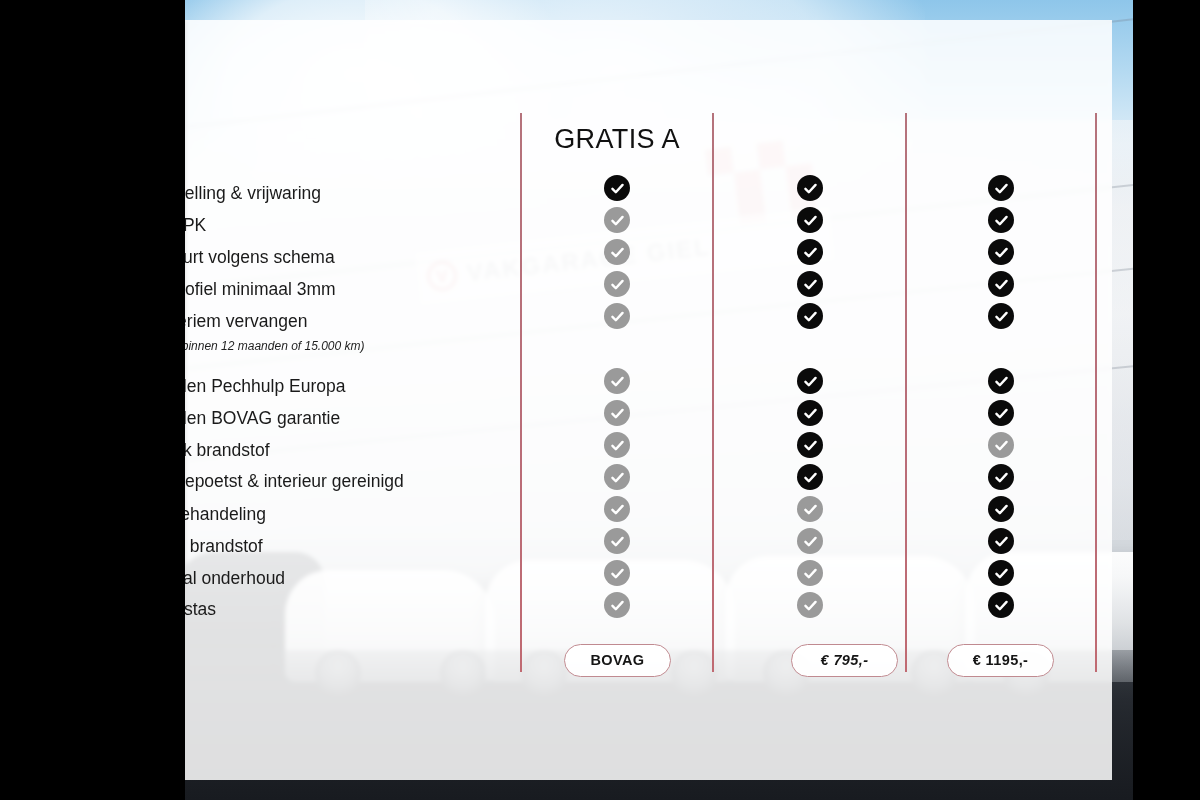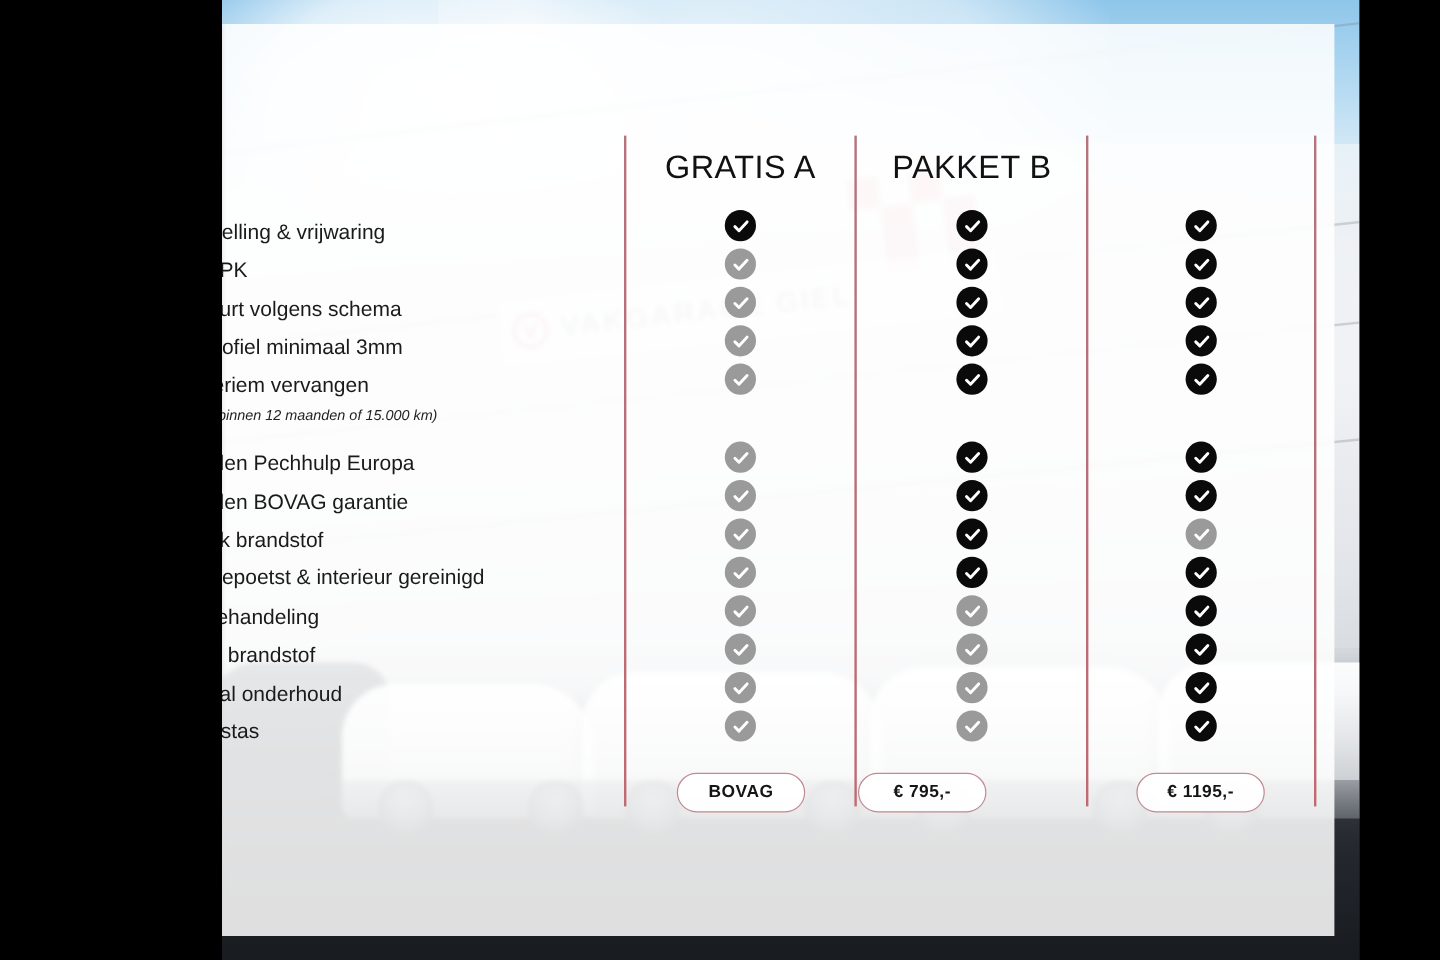--- a/index.html
+++ b/index.html
@@ -223,21 +223,20 @@
   <div id="card"></div>
 
   <div id="table">
 
     <div class="col-divider" style="left:520px;"></div>
     <div class="col-divider" style="left:712px;"></div>
     <div class="col-divider" style="left:905px;"></div>
     <div class="col-divider" style="left:1095px;"></div>
 
     <div class="col-head" style="left:522px;">GRATIS A</div>
-    <div class="col-head" style="left:715px;">PAKKET B</div>
 
     <div class="feat-label" style="top:182px;">Tenaamstelling &amp; vrijwaring</div>
     <div class="feat-label" style="top:214px;">Nieuwe APK</div>
     <div class="feat-label" style="top:246px;">Afleverbeurt volgens schema</div>
     <div class="feat-label" style="top:278px;">Bandenprofiel minimaal 3mm</div>
     <div class="feat-label" style="top:310px;">Distributieriem vervangen</div>
     <div class="feat-note" style="top:338px;">(Indien nodig binnen 12 maanden of 15.000 km)</div>
 
     <div class="feat-label" style="top:375px;">12 maanden Pechhulp Europa</div>
     <div class="feat-label" style="top:407px;">12 maanden BOVAG garantie</div>
@@ -440,20 +439,20 @@
           </svg>
         </div>
         <div class="check on" style="left: 988px; top: 592px;">
           <svg width="15" height="15" viewBox="0 0 16 16" aria-hidden="true">
             <path d="M2.6 8.4 L6.2 12 L13.4 4.2" fill="none" stroke="#fff" stroke-width="2.6" stroke-linecap="round" stroke-linejoin="round"></path>
           </svg>
         </div>
       </div>
 
     <div class="price-pill" style="left:564px; width:107px;">BOVAG</div>
-    <div class="price-pill" style="left:715px; width:107px;">€ 795,-</div>
+    <div class="price-pill" style="left:791px; width:107px;font-style:italic;">€ 795,-</div>
     <div class="price-pill" style="left:947px; width:107px;">€ 1195,-</div>
   </div>
 
   <div class="letterbox" id="lb-left"></div>
   <div class="letterbox" id="lb-right"></div>
 
 </div>
 
 </body></html>

